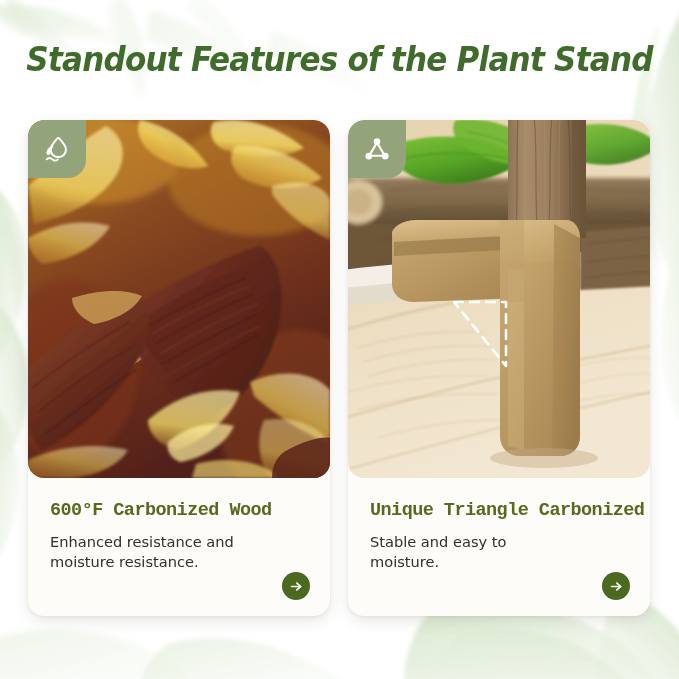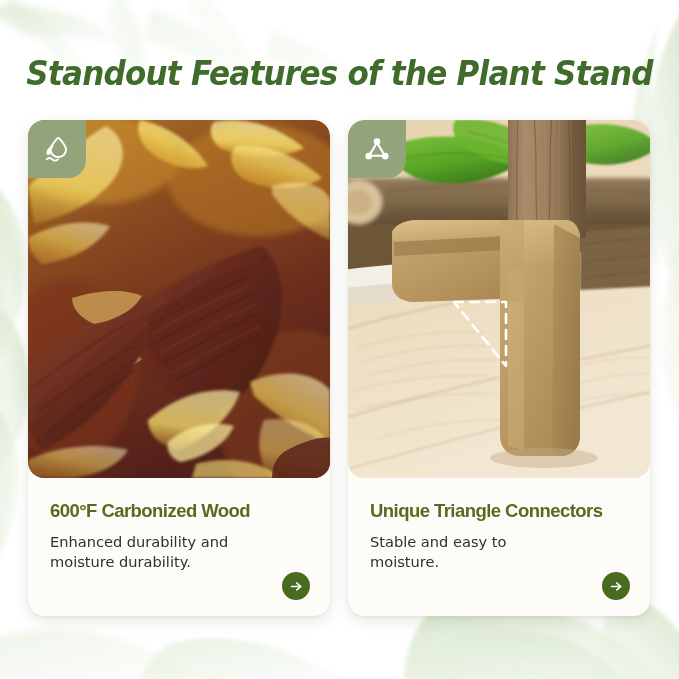--- a/index.html
+++ b/index.html
@@ -25,21 +25,21 @@
     position: absolute;
     inset: 0;
     pointer-events: none;
     z-index: 0;
   }
   .foliage-layer svg { display: block; width: 679px; height: 679px; }
 
   
   .title-wrap {
     position: absolute;
-    top: 54px;
+    top: 40px;
     left: 0;
     width: 679px;
     text-align: center;
     z-index: 3;
   }
   .main-title {
     font-family: "DejaVu Sans", sans-serif;
     font-style: italic;
     font-weight: bold;
     font-size: 33px;
@@ -100,21 +100,21 @@
   .badge svg { width: 30px; height: 30px; display: block; }
 
   
   .card-body {
     position: relative;
     padding: 22px 20px 18px 22px;
     flex: 1 1 auto;
     min-height: 138px;
   }
   .card-heading {
-    font-family: Liberation Sans, sans-serif;
+    font-family: Liberation Mono, monospace;
     font-weight: bold;
     font-size: 18.5px;
     letter-spacing: -0.55px;
     color: #59691f;
     line-height: 1.15;
     white-space: nowrap;
   }
   .card-desc {
     margin-top: 11px;
     font-family: "DejaVu Sans", sans-serif;
@@ -316,21 +316,21 @@
             <path d="M14.5 10.4 C12.0 13.4 10.6 15.3 10.6 17.0" fill="none" stroke="#ffffff" stroke-width="1.6" stroke-linecap="round" opacity="0.0"></path>
             <path d="M12.0 13.6 C9.9 16.4 9.0 18.0 9.2 19.6 C9.4 21.4 8.0 22.4 6.4 22.2 C5.2 22.0 4.6 21.0 4.8 19.6 C5.2 16.8 7.6 14.0 10.2 12.6 C11.2 12.1 12.4 12.8 12.0 13.6 Z" fill="#ffffff"></path>
             <path d="M5.0 27.0 C7.0 25.2 9.0 25.2 11.0 27.0 C13.0 28.8 15.0 28.8 17.0 27.0" fill="none" stroke="#ffffff" stroke-width="1.9" stroke-linecap="round"></path>
             <path d="M5.0 22.6 C7.0 20.8 9.0 20.8 11.0 22.6 C13.0 24.4 15.0 24.4 17.0 22.6" fill="none" stroke="#ffffff" stroke-width="1.9" stroke-linecap="round" opacity="0"></path>
           </svg>
         </div>
       </div>
 
       <div class="card-body">
         <div class="card-heading">600°F Carbonized Wood</div>
-        <div class="card-desc">Enhanced durability and moisture durability.</div>
+        <div class="card-desc">Enhanced resistance and moisture resistance.</div>
         <button class="arrow-btn">
           <svg viewBox="0 0 24 24" xmlns="http://www.w3.org/2000/svg">
             <path d="M4 12 H18 M12.5 6.5 L19 12 L12.5 17.5" fill="none" stroke="#ffffff" stroke-width="2.6" stroke-linecap="round" stroke-linejoin="round"></path>
           </svg>
         </button>
       </div>
     </div>
 
     <div class="card">
 
@@ -468,21 +468,21 @@
           <svg viewBox="0 0 32 32" xmlns="http://www.w3.org/2000/svg">
             <path d="M16 9.2 L7.6 23.2 M16 9.2 L24.4 23.2 M7.6 23.2 L24.4 23.2" fill="none" stroke="#ffffff" stroke-width="2.2" stroke-linecap="round" stroke-linejoin="round"></path>
             <circle cx="16" cy="8.0" r="3.5" fill="#ffffff"></circle>
             <circle cx="7.2" cy="23.6" r="3.5" fill="#ffffff"></circle>
             <circle cx="24.8" cy="23.6" r="3.5" fill="#ffffff"></circle>
           </svg>
         </div>
       </div>
 
       <div class="card-body">
-        <div class="card-heading">Unique Triangle Connectors</div>
+        <div class="card-heading">Unique Triangle Carbonized</div>
         <div class="card-desc">Stable and easy to moisture.</div>
         <button class="arrow-btn">
           <svg viewBox="0 0 24 24" xmlns="http://www.w3.org/2000/svg">
             <path d="M4 12 H18 M12.5 6.5 L19 12 L12.5 17.5" fill="none" stroke="#ffffff" stroke-width="2.6" stroke-linecap="round" stroke-linejoin="round"></path>
           </svg>
         </button>
       </div>
     </div>
 
   </div>

